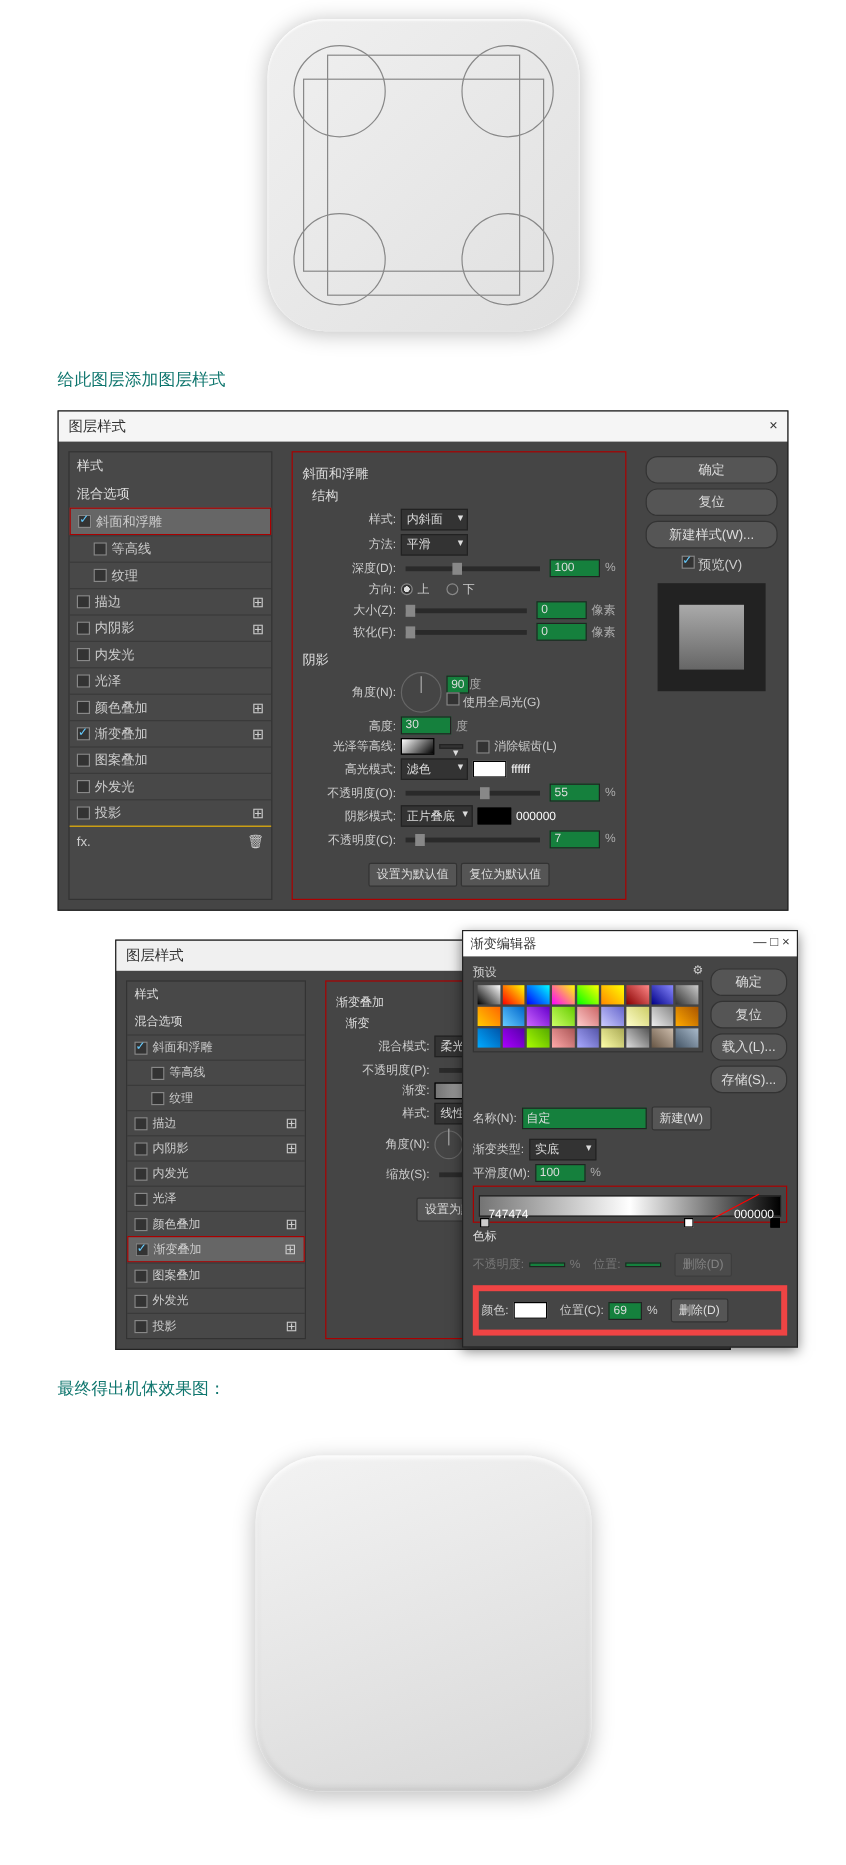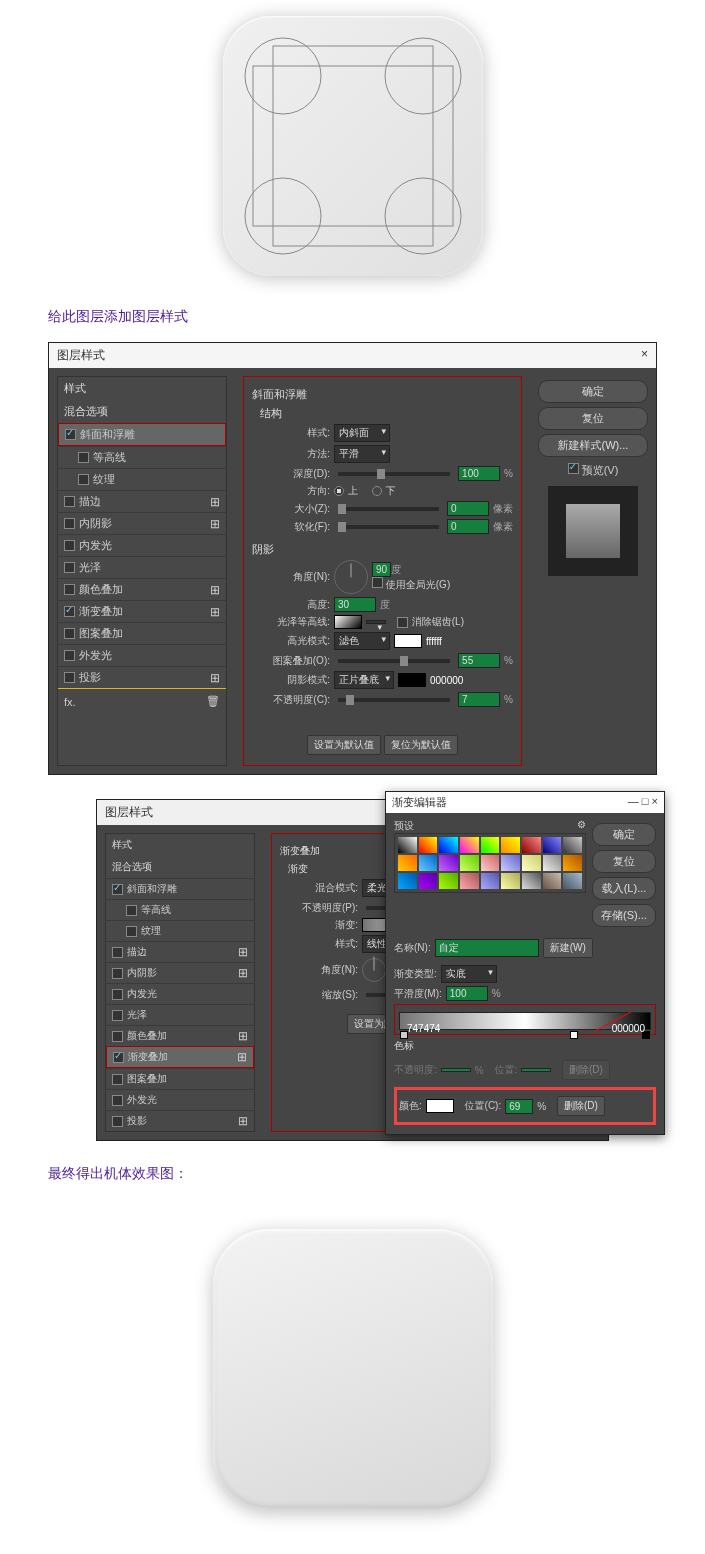--- a/index.html
+++ b/index.html
@@ -5,21 +5,21 @@
   * { box-sizing: border-box; }
   body {
     margin: 0;
     background: #fff;
     font-family: "Microsoft YaHei", sans-serif;
     width: 705px;
     font-size: 11px;
     color: #ccc;
   }
   .page { width: 705px; padding-bottom: 60px; }
-  .caption { color: #4c1d95; font-size: 14px; margin: 16px 0 16px 48px; }
+  .caption { color: #0f766e; font-size: 14px; margin: 16px 0 16px 48px; }
 
   
   .icon-stage { text-align: center; padding: 16px 0; }
   .icon-box {
     width: 260px; height: 260px; margin: 0 auto;
     border-radius: 48px;
     background: linear-gradient(135deg,#f0f0f0,#e0e0e0);
     box-shadow: 0 2px 18px rgba(0,0,0,0.25), inset 0 1px 2px #fff;
     position: relative;
   }
@@ -276,38 +276,38 @@
             <span class="unit">度</span>
           </div>
       <div class="ctrl-row"><span class="lab">光泽等高线:</span><span class="swatch" style="background:linear-gradient(135deg,#fff,#000)"></span><span class="sel" style="min-width:10px"></span>&nbsp;<span class="chk"></span> <span>消除锯齿(L)</span></div>
       <div class="ctrl-row">
             <span class="lab">高光模式:</span>
             <span class="sel">滤色</span>
             <span class="swatch" style="background:#fff"></span> 
             <span class="annot">ffffff</span>
           </div>
       <div class="ctrl-row">
-            <span class="lab">图案叠加(O):</span>
+            <span class="lab">不透明度(O):</span>
             <span class="slider" style="--p:55%"></span>
             <span class="num">55</span>
             <span class="unit">%</span>
           </div>
       <div class="ctrl-row">
             <span class="lab">阴影模式:</span>
             <span class="sel">正片叠底</span>
             <span class="swatch" style="background:#000"></span> 
             <span class="annot">000000</span>
           </div>
       <div class="ctrl-row">
             <span class="lab">不透明度(C):</span>
             <span class="slider" style="--p:7%"></span>
             <span class="num">7</span>
             <span class="unit">%</span>
           </div>
-      <div style="text-align:center;margin-top:24px">
+      <div style="text-align:center;margin-top:8px">
         <span class="btn sm">设置为默认值</span>
         <span class="btn sm">复位为默认值</span>
       </div>
     </div>
 
     <div class="col-right">
       <div class="btn">确定</div>
       <div class="btn">复位</div>
       <div class="btn">新建样式(W)...</div>
       <div style="text-align:center;margin:6px 0"><span class="chk on"></span> <span>预览(V)</span></div>
@@ -506,21 +506,21 @@
         <span class="grad-stop" style="left:0"></span>
         <span class="grad-stop" style="left:68%;background:#fff"></span>
         <span class="grad-stop" style="right:0;background:#000"></span>
       </div>
       <span class="annot" style="position:absolute;left:12px;bottom:0">747474</span>
       <span class="annot" style="position:absolute;right:10px;bottom:0">000000</span>
       <span class="redline" style="right:20px;bottom:12px"></span>
     </div>
     <div class="sect-title">色标</div>
     <div class="ctrl-row" style="color:#777"><span>不透明度:</span><span class="num" style="width:30px"></span><span>%</span>&nbsp;<span>位置:</span><span class="num" style="width:30px"></span>&nbsp;<span class="btn sm" style="opacity:.4">删除(D)</span></div>
-    <div class="ctrl-row" style="border:3px solid #ef4444;padding:2px"><span>颜色:</span><span class="swatch" style="background:#fff"></span>&nbsp;<span>位置(C):</span><span class="num" style="width:28px">69</span><span>%</span>&nbsp;<span class="btn sm">删除(D)</span></div>
+    <div class="ctrl-row" style="border:5px solid #ef4444;padding:2px"><span>颜色:</span><span class="swatch" style="background:#fff"></span>&nbsp;<span>位置(C):</span><span class="num" style="width:28px">69</span><span>%</span>&nbsp;<span class="btn sm">删除(D)</span></div>
   </div>
 </div>
 </div>
 
 <div class="caption">最终得出机体效果图：</div>
 
 <div class="result-stage">
   <div class="result-box"></div>
 </div>
 

